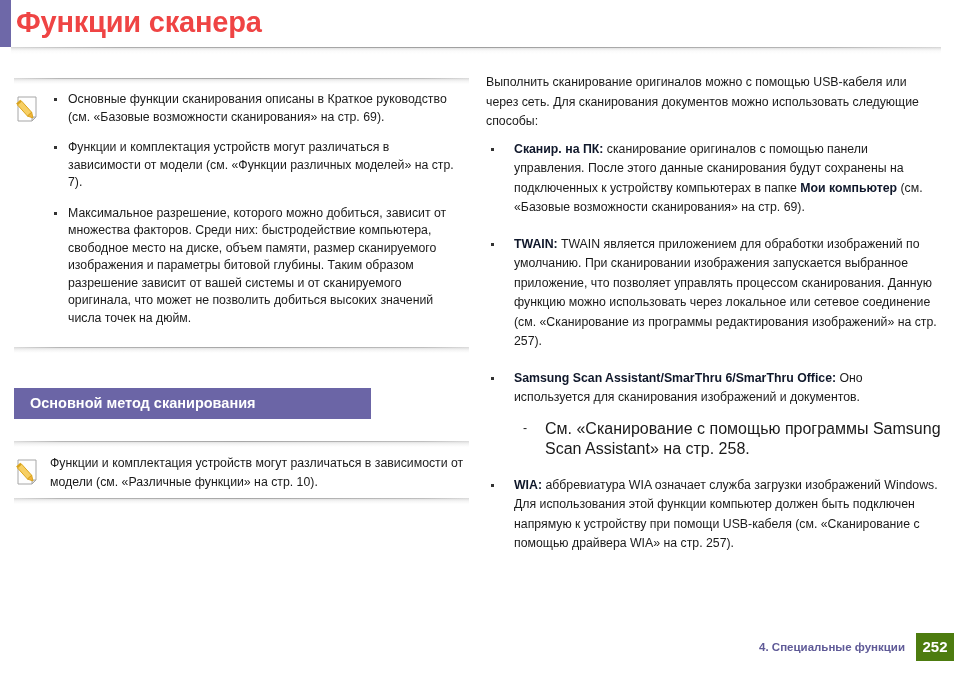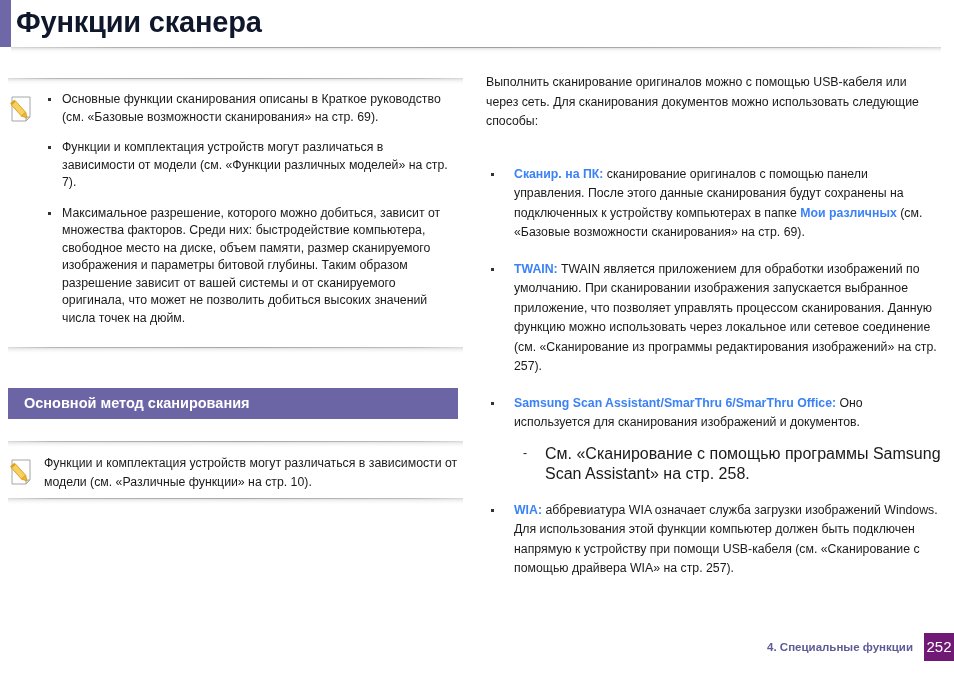--- a/index.html
+++ b/index.html
@@ -29,21 +29,21 @@
     left: 0; top: 0;
     width: 11px; height: 47px;
     background: #6e68a8;
   }
   .page-title {
     position: absolute;
     left: 16px; top: 2px;
     font-size: 29px;
     font-weight: bold;
     letter-spacing: -0.2px;
-    color: #0f172a;
+    color: #ef4444;
     line-height: 40px;
     white-space: nowrap;
   }
   .header-rule {
     position: absolute;
     left: 11px; top: 47px;
     width: 930px; height: 7px;
     background: linear-gradient(to bottom,
         rgba(150,150,150,0.42) 0px,
         rgba(185,185,185,0.26) 2px,
@@ -59,21 +59,21 @@
         rgba(255,255,255,0) 0%,
         rgba(140,140,140,0.55) 12%,
         rgba(120,120,120,0.6) 50%,
         rgba(150,150,150,0.5) 88%,
         rgba(255,255,255,0) 100%);
   }
 
   
   .col-left {
     position: absolute;
-    left: 8px; top: 78px;
+    left: 14px; top: 78px;
     width: 455px;
   }
   .col-right {
     position: absolute;
     left: 486px; top: 73px;
     width: 455px;
   }
 
   
   .note-box {
@@ -153,41 +153,41 @@
   .note-body ul.bullets > li { margin-bottom: 13px; }
   .plain-note {
     font-size: 12.3px;
     line-height: 18.5px;
     color: #1a1a1a;
   }
 
   
   .section-bar {
     position: relative;
-    width: 450px;
+    width: 357px;
     height: 31px;
     background: #6b65a6;
     margin-top: 35px;
     margin-bottom: 0;
   }
   .section-bar-text {
     position: absolute;
     left: 16px; top: 0;
     line-height: 31px;
     font-size: 14.5px;
     font-weight: bold;
     color: #ffffff;
     white-space: nowrap;
   }
 
   
   .intro-para {
     font-size: 12.3px;
     line-height: 19.5px;
-    margin: 0 0 33px 0;
+    margin: 0 0 8px 0;
     color: #1a1a1a;
   }
   ul.rbullets {
     list-style: none;
     margin: 0;
     padding: 0;
   }
   ul.rbullets > li {
     position: relative;
     padding-left: 28px;
@@ -217,44 +217,44 @@
   }
   ul.dashlist > li:last-child { margin-bottom: 2px; }
   ul.dashlist > li::before {
     content: "-";
     position: absolute;
     left: 9px; top: 0;
     font-size: 12.3px;
     line-height: 19.5px;
     color: #1a1a1a;
   }
-  b, strong { font-weight: bold; color: #3b82f6; }
+  b, strong { font-weight: bold; color: #0f172a; }
 
   
   .footer {
     position: absolute;
     right: 0; bottom: 14px;
     height: 28px;
     display: flex;
     align-items: stretch;
   }
   .footer-label {
     font-size: 11.5px;
     font-weight: bold;
     color: #5f5a97;
     line-height: 28px;
     padding-right: 11px;
     white-space: nowrap;
   }
   .footer-pagenum {
-    background: #701a75;
+    background: #4d7c0f;
     color: #ffffff;
     font-size: 15px;
-    font-weight: normal;
-    width: 30px;
+    font-weight: bold;
+    width: 38px;
     text-align: center;
     line-height: 28px;
   }
 </style>
 </head>
 <body>
 
 <div class="page">
 
   <div class="header">
@@ -317,21 +317,21 @@
 
   </div>
 
   <div class="col-right">
 
     <p class="intro-para">Выполнить сканирование оригиналов можно с помощью USB-кабеля или через сеть. Для сканирования документов можно использовать следующие способы:</p>
 
     <ul class="rbullets">
 
       <li>
-        <b>Сканир. на ПК:</b><span> сканирование оригиналов с помощью панели управления. После этого данные сканирования будут сохранены на подключенных к устройству компьютерах в папке </span><b>Мои различных</b><span> (см. «Базовые возможности сканирования» на стр. 69).</span>
+        <b>Сканир. на ПК:</b><span> сканирование оригиналов с помощью панели управления. После этого данные сканирования будут сохранены на подключенных к устройству компьютерах в папке </span><b>Мои компьютер</b><span> (см. «Базовые возможности сканирования» на стр. 69).</span>
       </li>
 
       <li>
         <b>TWAIN:</b><span> TWAIN является приложением для обработки изображений по умолчанию. При сканировании изображения запускается выбранное приложение, что позволяет управлять процессом сканирования. Данную функцию можно использовать через локальное или сетевое соединение (см. «Сканирование из программы редактирования изображений» на стр. 257).</span>
       </li>
 
       <li>
         <b>Samsung Scan Assistant/SmarThru 6/SmarThru Office:</b><span> Оно используется для сканирования изображений и документов.</span>
         <ul class="dashlist">
           <li><span>См. «Сканирование с помощью программы Samsung Scan Assistant» на стр. 258.</span></li>

